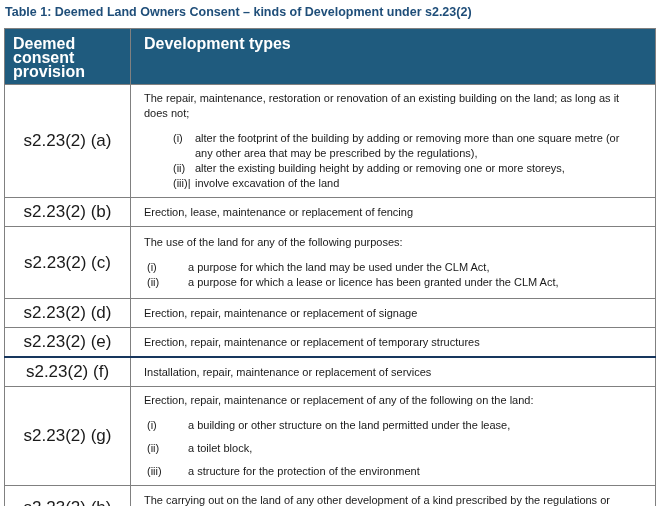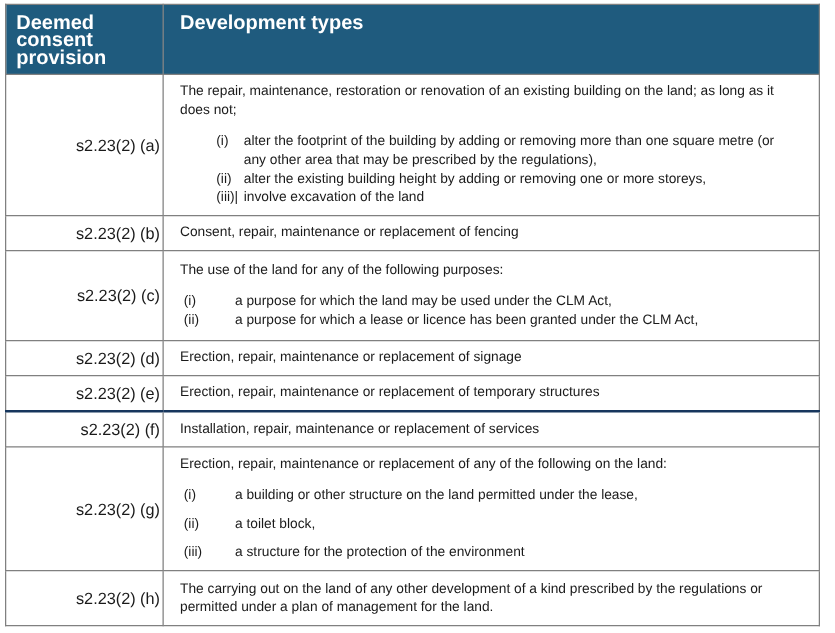--- a/index.html
+++ b/index.html
@@ -26,21 +26,21 @@
   .consent-table thead tr { height: 41px; }
   .consent-table thead th {
     background: var(--header-bg, #1F5B7E);
     color: var(--header-text, #ffffff);
     font-size: 16px; line-height: 14px; font-weight: bold;
     text-align: left; vertical-align: top;
     padding: 8px 8px 5px 8px;
   }
   .consent-table thead th.h2 { padding-left: 13px; }
   td.provision {
-    font-size: 13px; text-align: right; vertical-align: middle;
+    font-size: 17px; text-align: center; vertical-align: middle;
     padding: 4px 2px; background: #ffffff;
   }
   td.devtype {
     font-size: 11px; line-height: 15px; vertical-align: middle;
     padding: 6px 16px 6px 13px; background: #ffffff;
   }
   .cell-p { margin: 0; }
   .list-item { display: flex; align-items: flex-start; }
   .cell-p + .list-item { margin-top: 10px; }
   .variant-narrow { padding-left: 29px; }
@@ -57,20 +57,21 @@
   #rows tr:nth-child(4) { height: 27px; }
   #rows tr:nth-child(5) { height: 25px; }
   #rows tr:nth-child(6) { height: 28px; }
   #rows tr:nth-child(7) { height: 93px; }
   #rows tr:nth-child(8) { height: 44px; }
 </style>
 </head>
 <body>
 
 <div class="page">
+  <div class="doc-title">Table 1: Deemed Land Owners Consent – kinds of Development under s2.23(2)</div>
 
   <table class="consent-table">
     <colgroup>
       <col style="width:126px">
       <col>
     </colgroup>
     <thead>
       <tr>
         <th class="h1">Deemed consent provision</th>
         <th class="h2">Development types</th>
@@ -91,21 +92,21 @@
             </div>
             <div class="list-item variant-narrow">
               <span class="marker">(iii)|</span>
               <span class="item-text">involve excavation of the land</span>
             </div>
           </td>
         </tr>
         <tr>
           <td class="provision">s2.23(2) (b)</td>
           <td class="devtype">
-            <p class="cell-p">Consent, repair, maintenance or replacement of fencing</p>
+            <p class="cell-p">Erection, lease, maintenance or replacement of fencing</p>
           </td>
         </tr>
         <tr>
           <td class="provision">s2.23(2) (c)</td>
           <td class="devtype">
             <p class="cell-p">The use of the land for any of the following purposes:</p>
             <div class="list-item variant-wide">
               <span class="marker">(i)</span>
               <span class="item-text">a purpose for which the land may be used under the CLM Act,</span>
             </div>

